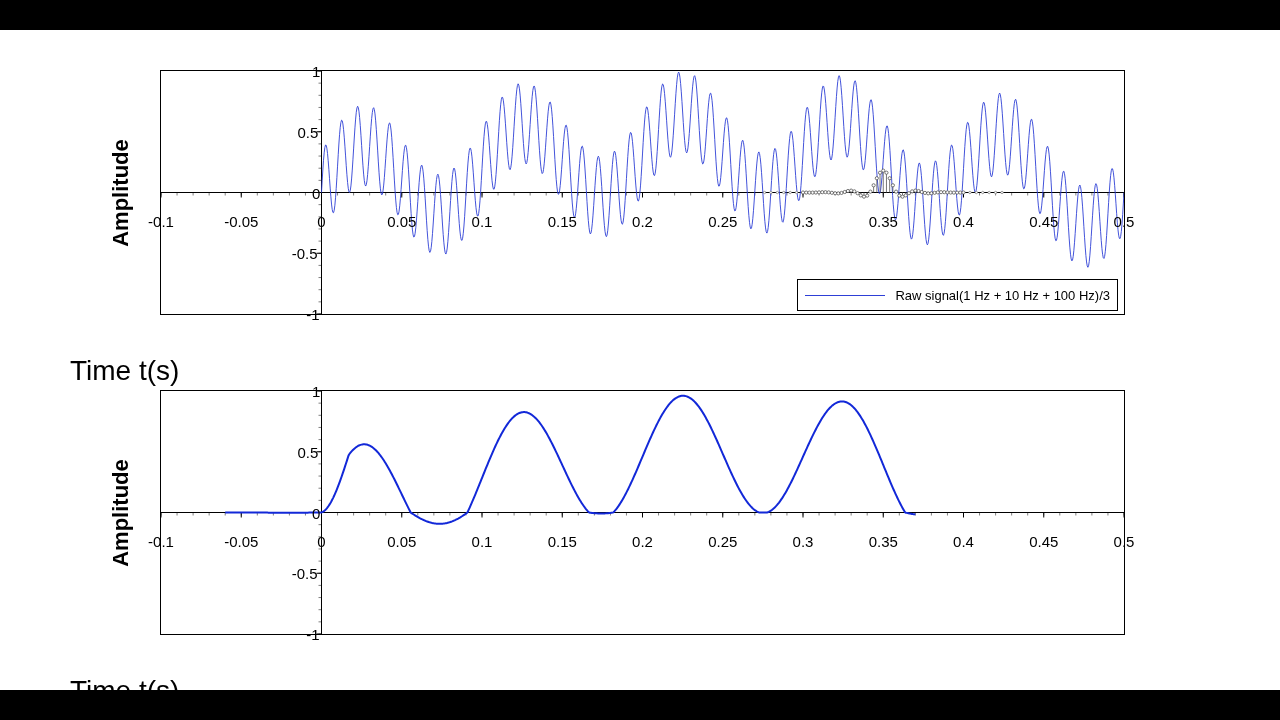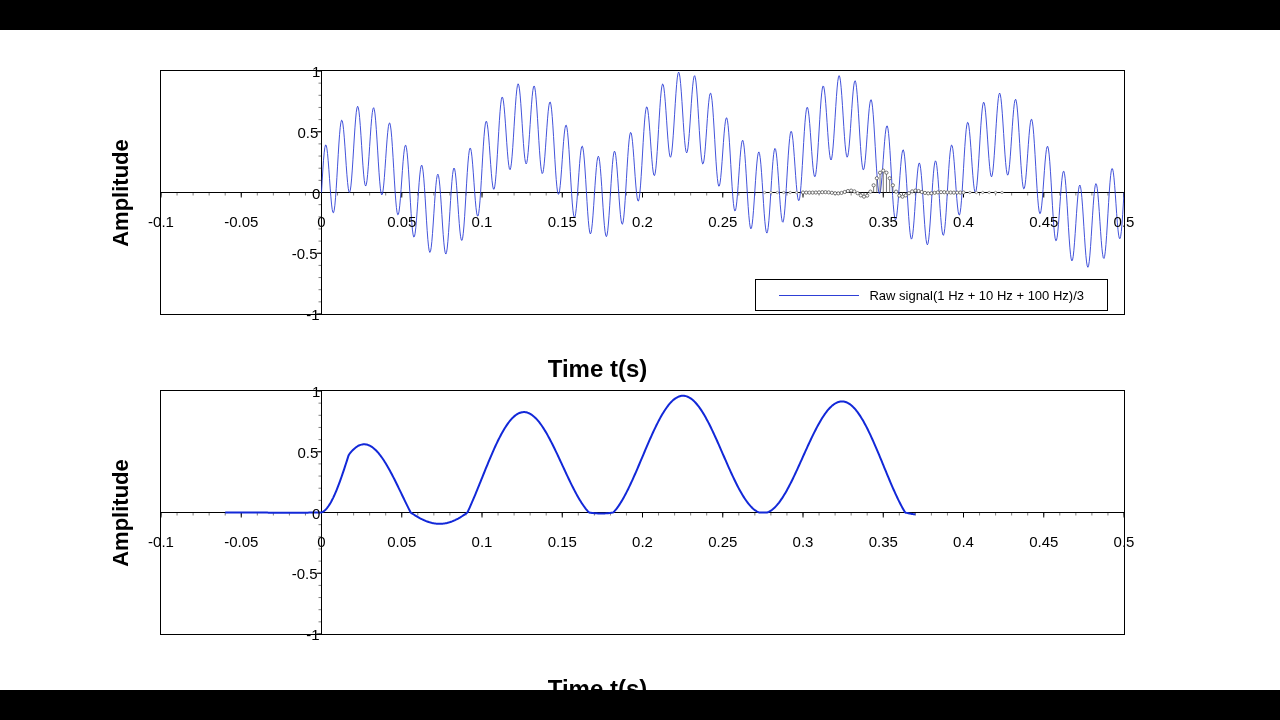--- a/index.html
+++ b/index.html
@@ -31,23 +31,22 @@
     top: 50%;
     transform: translateY(-50%) rotate(-90deg);
     transform-origin: center;
     font-size: 22px;
     font-weight: bold;
   }
   .xlabel {
     position: absolute;
     left: 0;
     right: 0;
-    text-align: center;
-    font-size: 24px;
-    font-weight: bold;
+    font-size: 28px;
+    font-weight: normal;
     top: 285px;
   }
   .plot {
     position: relative;
     width: 965px;
     height: 245px;
     border: 1px solid #000;
     margin-left: 90px;
     box-sizing: border-box;
   }
@@ -61,26 +60,26 @@
   .tick-label-x {
     position: absolute;
     top: 100%;
     margin-top: 20px;
     transform: translateX(-50%);
     font-size: 15px;
     white-space: nowrap;
   }
   .legend {
     position: absolute;
-    right: 16px;
+    right: 6px;
     bottom: 3px;
     border: 1px solid #000;
     background: #fff;
     font-size: 13px;
-    padding: 6px 23px;
+    padding: 6px 7px;
   }
   .legend-row {
     display: flex;
     align-items: center;
     height: 18px;
   }
   .legend-swatch {
     width: 80px;
     height: 12px;
     margin-right: 10px;

